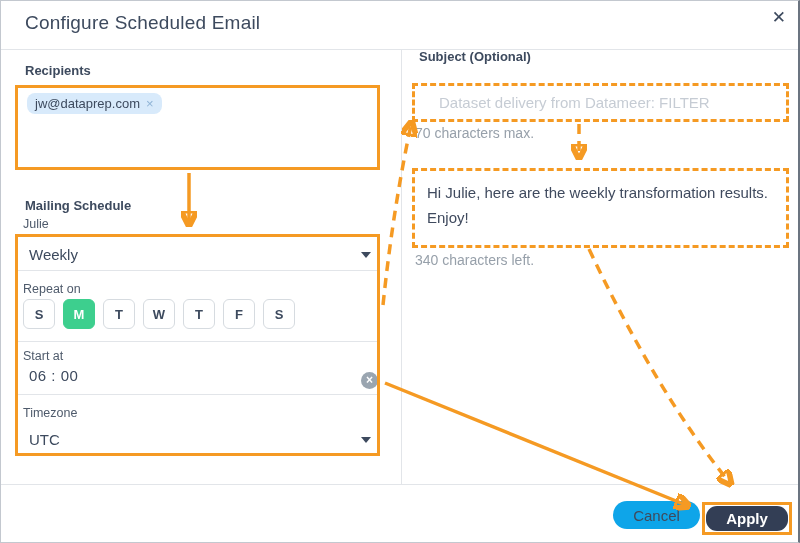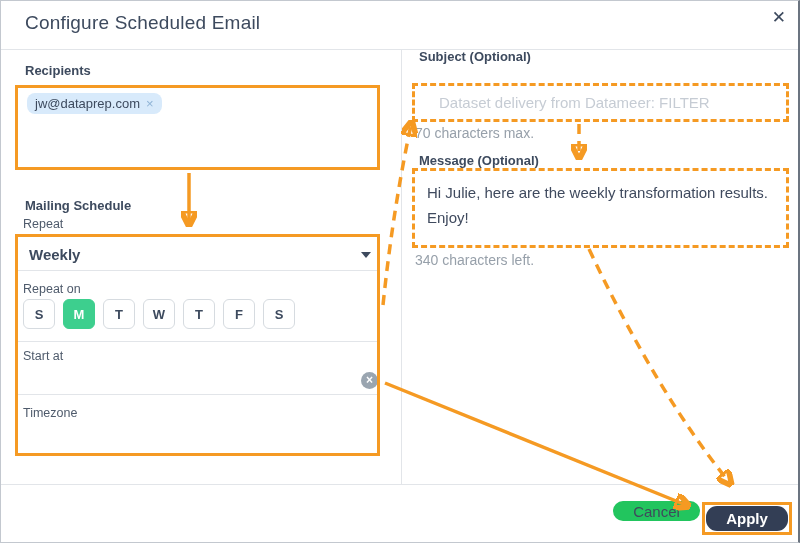--- a/index.html
+++ b/index.html
@@ -48,22 +48,22 @@
   
   .field-wrap{background:#fff;}
   .field-wrap input, .field-wrap textarea{width:100%; height:100%; border:none; outline:none;
         font-family:inherit; font-size:15px; color:#3F4A5E; background:transparent; resize:none;}
   .field-wrap input{padding:0 8px;margin-left:16px;}
   .field-wrap textarea{padding:9px 12px; line-height:25px; overflow:hidden;}
   .field-wrap input::placeholder{color:#C6CCD4;}
 
   
   .btn{border:none; cursor:pointer; font-family:inherit; font-size:15px;}
-  .btn-cancel{left:612px; top:500px; width:87px; height:20px; border-radius:14px;
-              background:#22c55e; color:#3F4A5C;}
+  .btn-cancel{left:612px; top:500px; width:87px; height:28px; border-radius:14px;
+              background:#0ea5e9; color:#3F4A5C;}
   .btn-apply{left:705px; top:505px; width:82px; height:25px; border-radius:11px;
              background:var(--navy); color:#fff; font-weight:700; z-index:8;}
 </style>
 </head>
 <body>
 
 <div class="modal">
 
   <h1 class="abs title">Configure Scheduled Email</h1>
   <button class="abs close">✕</button>
@@ -72,53 +72,57 @@
   <div class="abs hline" style="left:0;right:0;top:483px;"></div>
 
   <div class="abs lbl-bold" style="left:24px;top:62px;">Recipients</div>
   <div class="abs" style="left:14px;top:84px;width:365px;height:85px;"></div>
   <span class="abs chip">
     <span>jw@dataprep.com</span>
     <span class="chip-x">×</span>
   </span>
 
   <div class="abs lbl-bold" style="left:24px;top:197px;">Mailing Schedule</div>
-  <div class="abs lbl" style="left:22px;top:216px;">Repeat</div>
+  <div class="abs lbl" style="left:22px;top:216px;">Julie</div>
 
-  <div class="abs" style="left:17px;top:237px;width:362px;height:33px;font-weight:bold;">
+  <div class="abs" style="left:17px;top:237px;width:362px;height:33px;">
     <span class="abs value" style="left:11px;top:8px;">Weekly</span>
     <span class="abs caret" style="left:343px;top:14px;"></span>
   </div>
   <div class="abs hline" style="left:17px;top:269px;width:362px;"></div>
 
   <div class="abs lbl" style="left:22px;top:281px;">Repeat on</div>
   <div class="abs days">
     <button class="day">S</button>
     <button class="day sel">M</button>
     <button class="day">T</button>
     <button class="day">W</button>
     <button class="day">T</button>
     <button class="day">F</button>
     <button class="day">S</button>
   </div>
   <div class="abs hline" style="left:17px;top:340px;width:362px;"></div>
 
   <div class="abs lbl" style="left:22px;top:348px;">Start at</div>
+  <input class="abs time-input" value="06 : 00" style="">
   <span class="abs clear">×</span>
   <div class="abs hline" style="left:17px;top:393px;width:362px;"></div>
 
   <div class="abs lbl" style="left:22px;top:405px;">Timezone</div>
+  <div class="abs" style="left:17px;top:424px;width:362px;height:30px;">
+    <span class="abs value" style="left:11px;top:6px;">UTC</span>
+    <span class="abs caret" style="left:343px;top:12px;"></span>
+  </div>
 
   <div class="abs lbl-bold" style="left:418px;top:48px;">Subject (Optional)</div>
   <div class="abs field-wrap" style="left:414px;top:85px;width:371px;height:33px;">
     <input placeholder="Dataset delivery from Datameer: FILTER" style="">
   </div>
   <div class="abs helper" style="left:414px;top:124px;">70 characters max.</div>
 
-  <div class="abs lbl-bold" style="left:418px;top:152px;">Message (Optional)</div>
   <div class="abs field-wrap" style="left:414px;top:170px;width:371px;height:74px;">
     <textarea style="">Hi Julie, here are the weekly transformation results.
 Enjoy!</textarea>
   </div>
   <div class="abs helper" style="left:414px;top:251px;">340 characters left.</div>
 
   <button class="abs btn btn-cancel">Cancel</button>
   <button class="abs btn btn-apply">Apply</button>
 
   <div class="abs ann" style="left:14px;top:84px;width:365px;height:85px;"></div>

